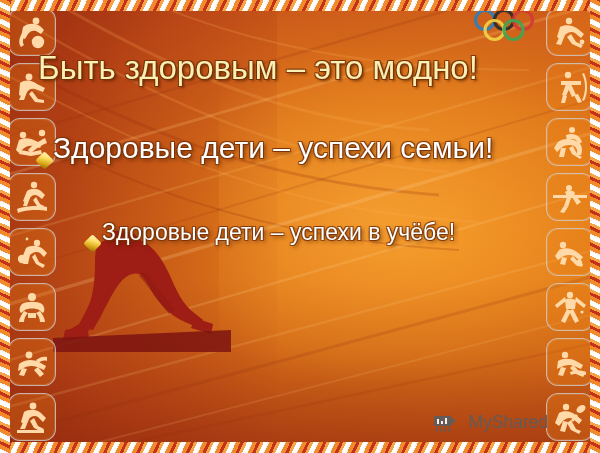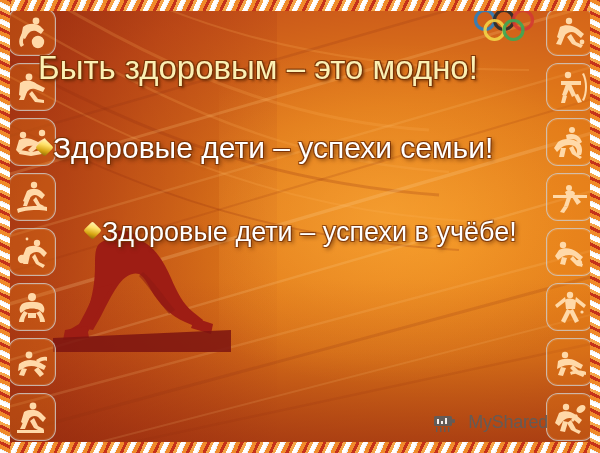--- a/index.html
+++ b/index.html
@@ -136,21 +136,21 @@
   .pict svg path, .pict svg circle, .pict svg ellipse, .pict svg rect, .pict svg polygon {
     fill: #ffd9a8;
   }
 
   
   .content { position: absolute; inset: 0; z-index: 30; }
 
   .line {
     position: absolute;
     display: flex;
-    align-items: flex-start;
+    align-items: flex-end;
   }
 
   .bullet {
     flex: none;
     width: 13px; height: 13px;
     margin-top: 12px;
     margin-right: 2px;
     position: relative;
   }
   .bullet i {
@@ -197,21 +197,21 @@
        1px  1px 0 rgba(120,50,5,.75),
        2px  2px 4px rgba(80,30,3,.8);
   }
 
   .line3 {
     left: 86px;
     top: 214px;
     width: 436px;
   }
   .line3 .txt {
-    font-size: 27px;
+    font-size: 23px;
     line-height: 36px;
     color: #ffffff;
     text-align: center;
     text-shadow:
       -1px -1px 0 rgba(120,50,5,.7),
        1px -1px 0 rgba(120,50,5,.7),
       -1px  1px 0 rgba(120,50,5,.7),
        1px  1px 0 rgba(120,50,5,.7),
        2px  2px 4px rgba(80,30,3,.8);
   }

